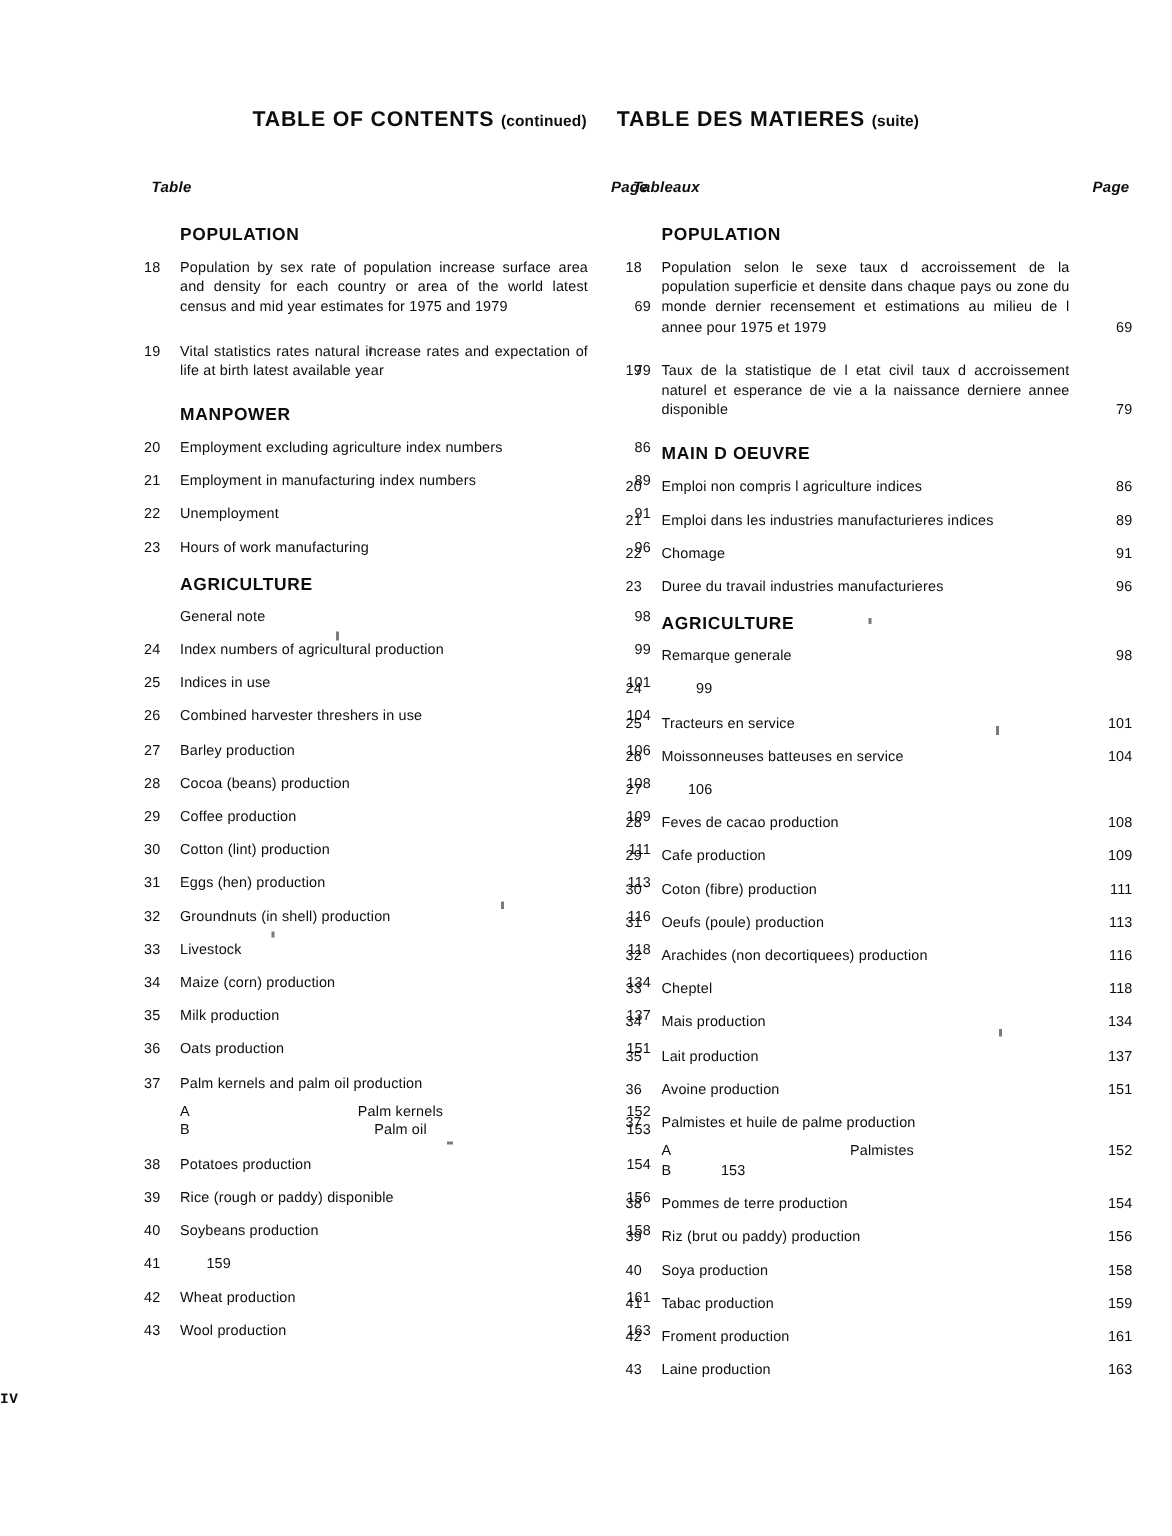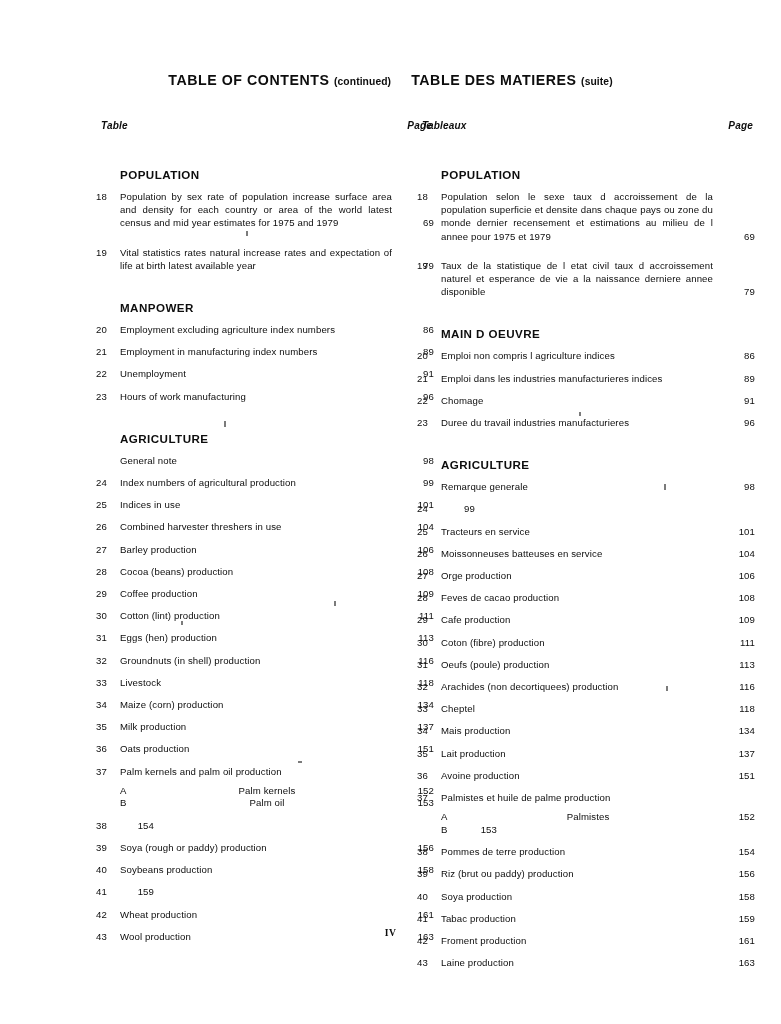--- a/index.html
+++ b/index.html
@@ -78,21 +78,21 @@
     right: 2px;
     top: 0;
   }
 
   
   .section-title {
     font-size: 11.6px;
     font-weight: bold;
     letter-spacing: 0.45px;
     padding-left: 24px;
-    margin-top: 29px;
+    margin-top: 11px;
     margin-bottom: 9px;
   }
   .section-title.tight { }
 
   
   .entry {
     position: relative;
     display: flex;
     align-items: flex-start;
     margin-bottom: 9px;
@@ -138,24 +138,24 @@
 
   .entry.nopad-bottom { margin-bottom: 3px; }
   .entry.gap-lg { margin-bottom: 16px; justify-content: center; }
 
   
   .folio {
     position: absolute;
     top: 927px;
     left: 0;
     width: 781px;
-    text-align: center;
+    text-align: left;
     font-size: 9.6px;
     font-weight: bold;
-    font-family: Liberation Serif, serif;
+    font-family: Liberation Mono, monospace;
     letter-spacing: 0.4px;
   }
 
   
   .speck {
     position: absolute;
     background: #2a2a2a;
     opacity: 0.62;
   }
 </style>
@@ -297,25 +297,26 @@
             </div>
             <div class="subentry">
               <span class="num"></span>
               <span class="letter">B</span>
               <span class="title">Palm oil</span>
               <span class="pg">153</span>
             </div>
           </div>
           <div class="entry">
             <span class="num">38</span>
+            <span class="title">Potatoes  production</span>
             <span class="pg top">154</span>
           </div>
           <div class="entry">
             <span class="num">39</span>
-            <span class="title">Soya (rough or paddy)  production</span>
+            <span class="title">Rice (rough or paddy)  disponible</span>
             <span class="pg top">156</span>
           </div>
           <div class="entry">
             <span class="num">40</span>
             <span class="title">Soybeans  production</span>
             <span class="pg top">158</span>
           </div>
           <div class="entry">
             <span class="num">41</span>
             <span class="pg top">159</span>
@@ -386,21 +387,20 @@
             <span class="title">Tracteurs en service</span>
             <span class="pg top">101</span>
           </div>
           <div class="entry">
             <span class="num">26</span>
             <span class="title">Moissonneuses  batteuses en service</span>
             <span class="pg top">104</span>
           </div>
           <div class="entry">
             <span class="num">27</span>
-            <span class="title">Orge  production</span>
             <span class="pg top">106</span>
           </div>
           <div class="entry">
             <span class="num">28</span>
             <span class="title">Feves de cacao  production</span>
             <span class="pg top">108</span>
           </div>
           <div class="entry">
             <span class="num">29</span>
             <span class="title">Cafe  production</span>

